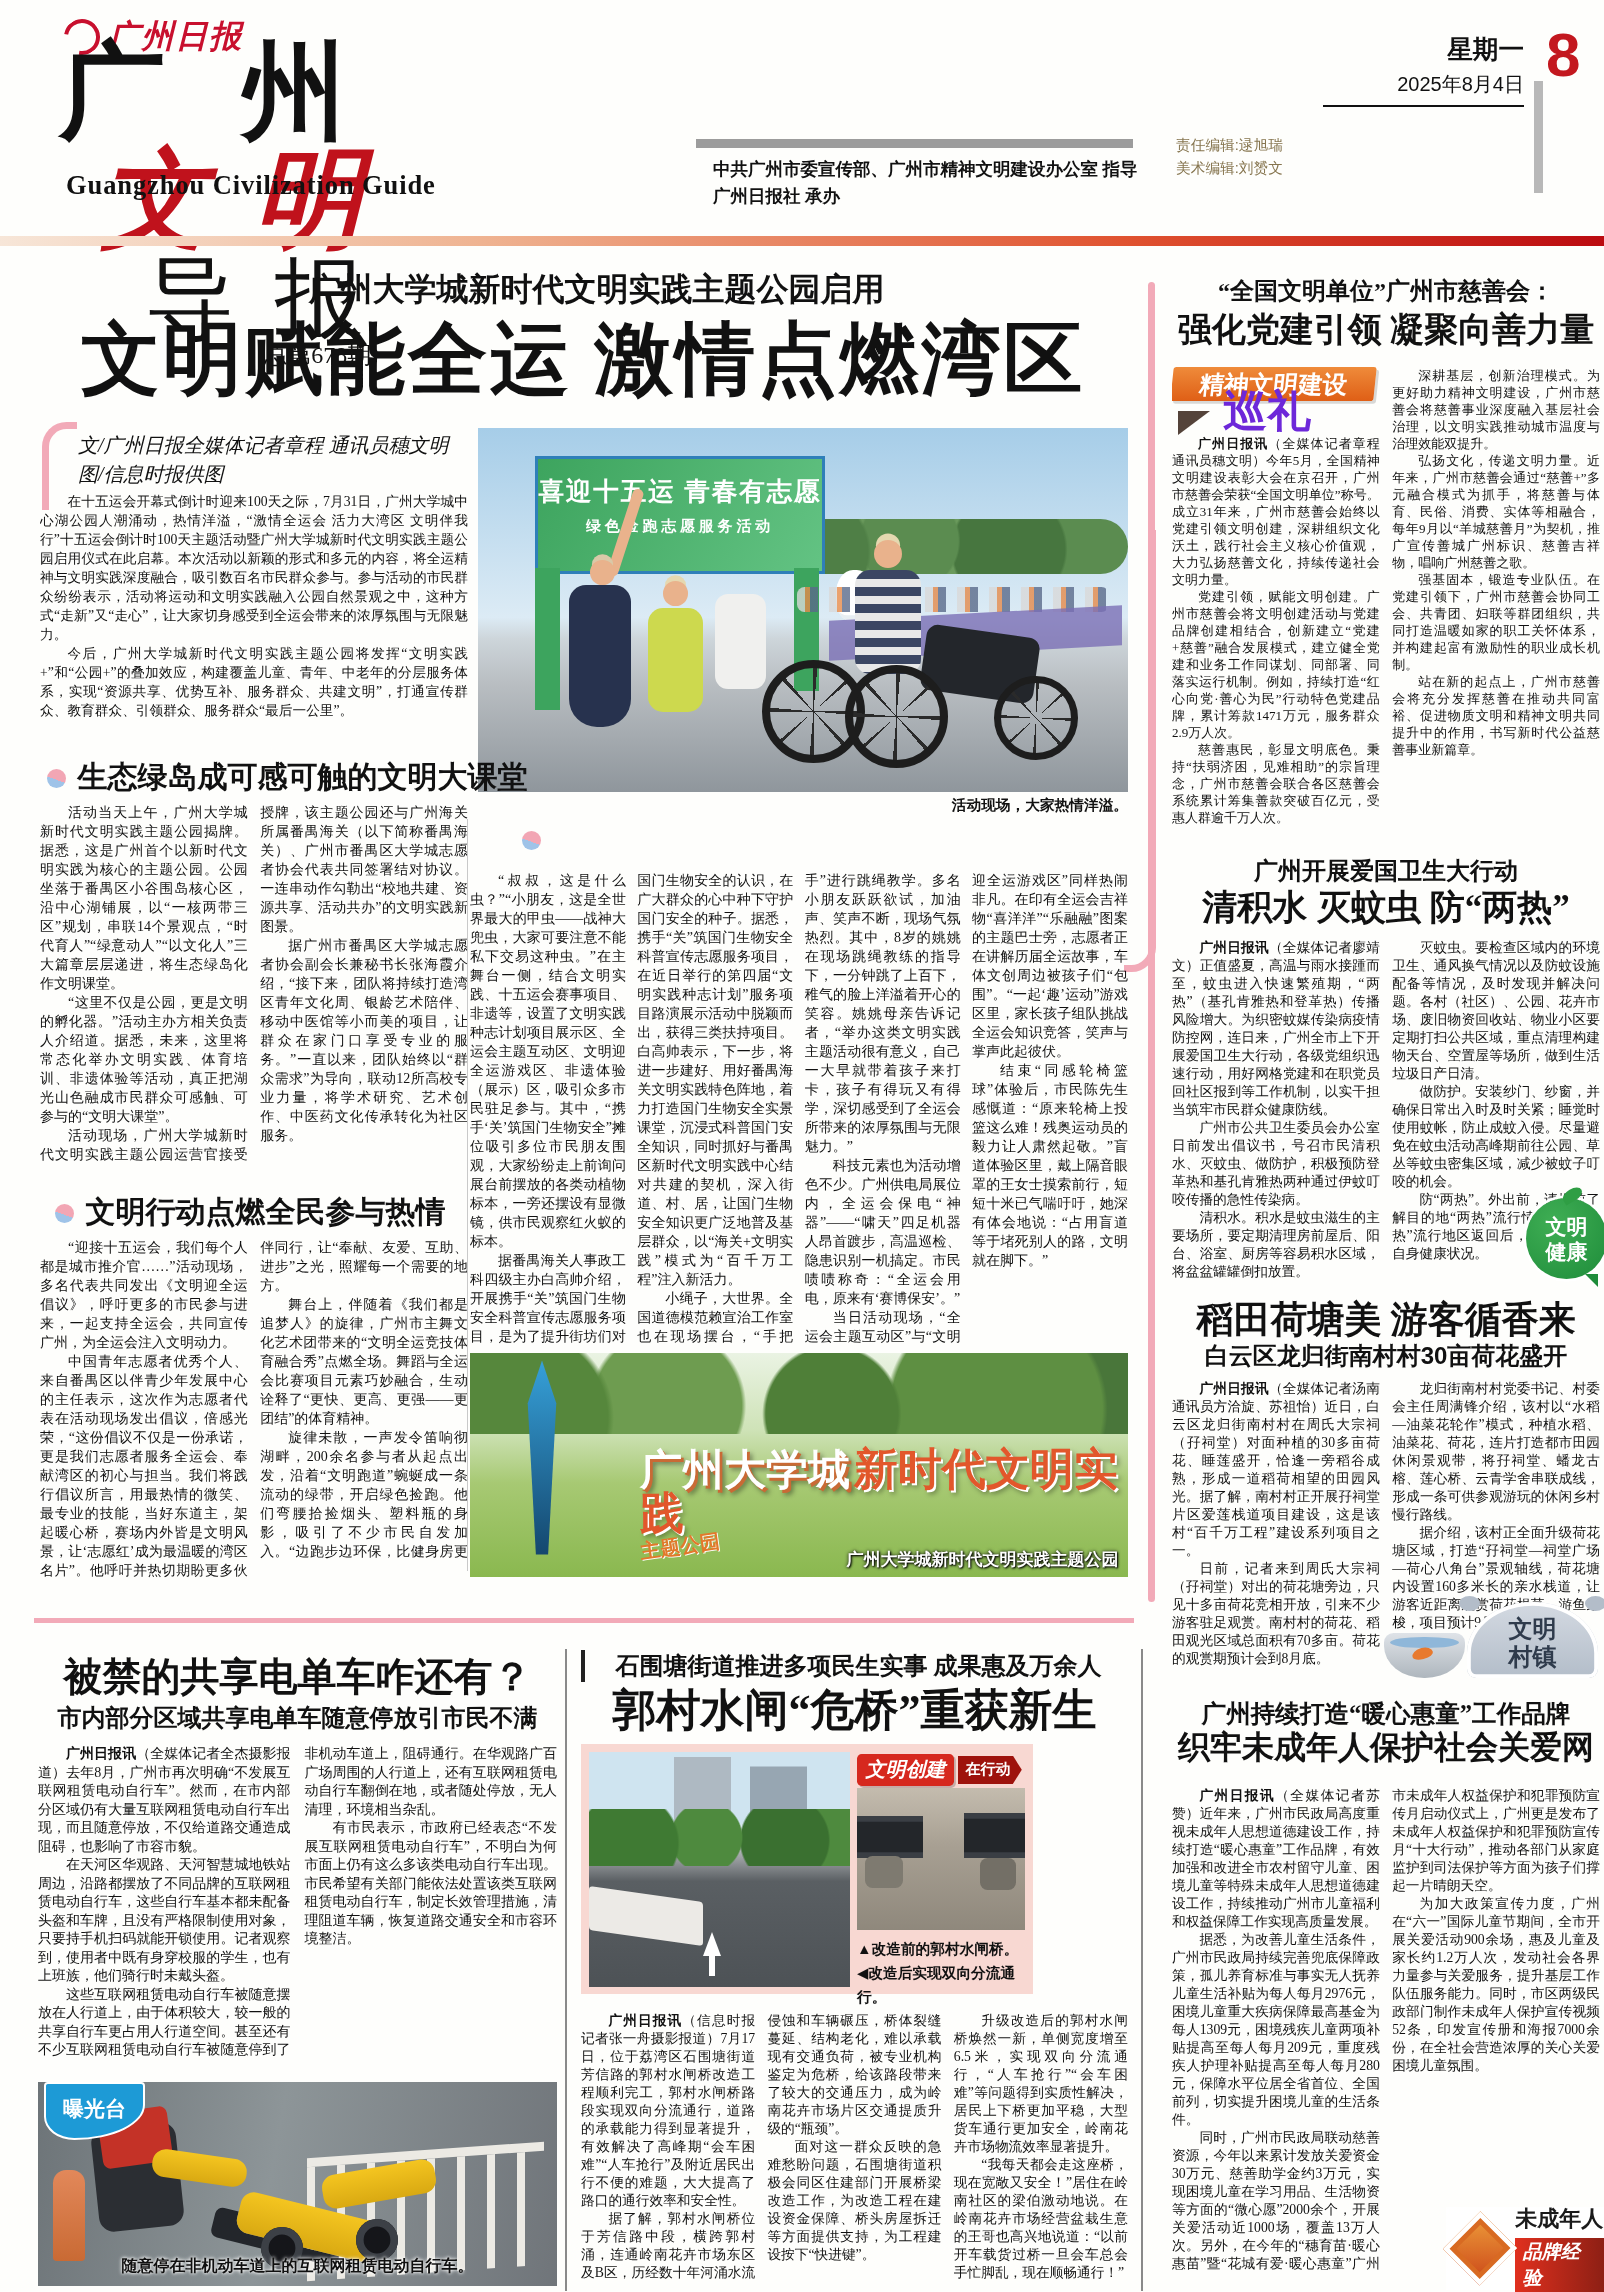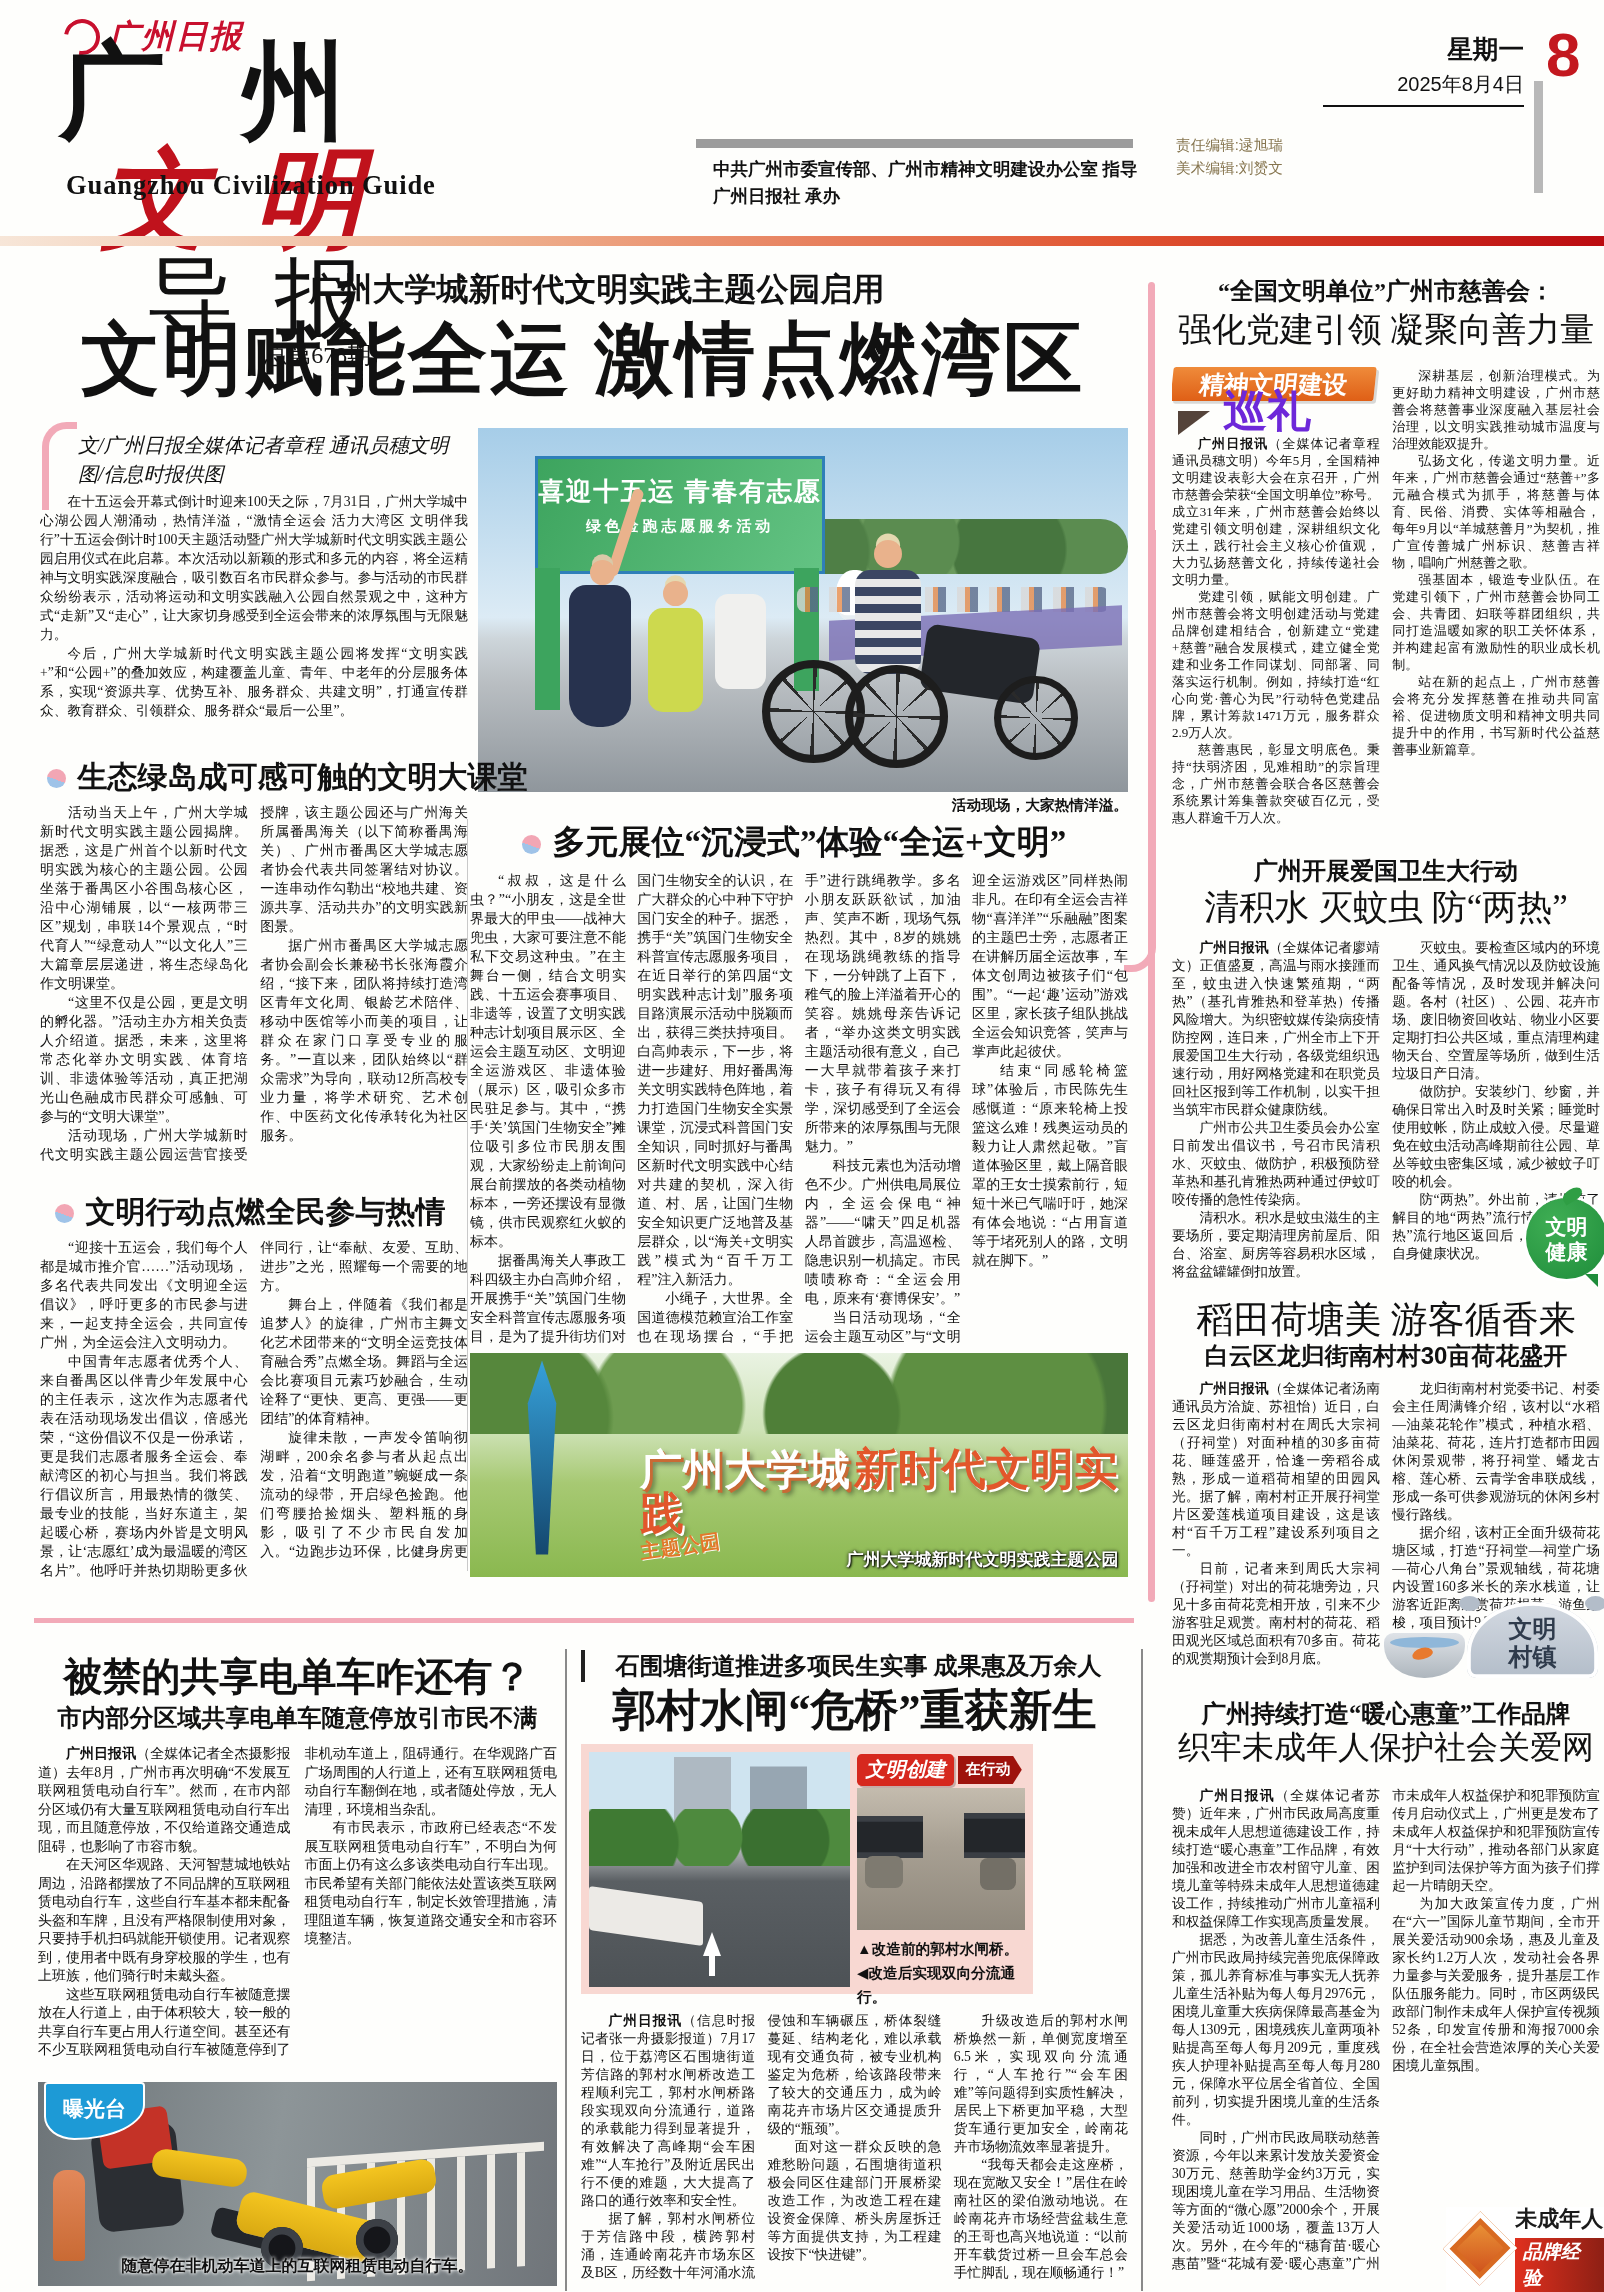--- a/index.html
+++ b/index.html
@@ -102,21 +102,21 @@
   .pk-sign{left:170px;top:95px;width:478px;line-height:1;}
   .pk-s1{font-size:42px;font-weight:900;color:#fff;text-shadow:2.8px 2.8px 0 #c96a35,4.7px 4.7px 5.7px rgba(0,0,0,.45);}
   .pk-s2{font-size:44px;font-weight:900;color:#e2572b;text-shadow:1.9px 1.9px 0 #fff,3.8px 3.8px 5.7px rgba(0,0,0,.35);}
   .pk-s3{display:inline-block;font-size:20px;font-weight:900;color:#e2792b;transform:rotate(-8deg);text-shadow:0.9px 0.9px 0 #fff;}
   .pk-cap{right:9.5px;bottom:5.7px;position:absolute;font-size:17px;font-weight:bold;color:#fff;
      text-shadow:0 0 3.8px #000,0.9px 0.9px 1.9px #000;}
 
   
   .pink-vrule{left:1148px;top:282px;width:6.6px;height:1320px;background:#f2aab8;border-radius:3.8px;}
   .rc-kicker{left:1172px;width:428px;font-size:24px;font-weight:bold;}
-  .rc-headline{left:1172px;width:428px;font-weight:400;}
+  .rc-headline{left:1172px;width:428px;font-weight:700;}
   .art-a-kicker{top:275px;}
   .art-a-headline{top:307px;font-size:34px;}
   .art-a-body{left:1172px;top:367px;width:428px;height:466px;font-size:13px;line-height:17px;}
   .pw-wrap{width:203px;margin-bottom:9.5px;}
   .pw-flag{background:linear-gradient(#ef8b3a,#df5f16);color:#fff;font-weight:900;font-size:24.6px;text-align:center;
      padding:8.5px 5.7px;transform:skewX(-6deg);border-radius:2.8px;box-shadow:2.8px 2.8px 0 rgba(0,0,0,.15);}
   .pw-xunli{color:#6d28d9;font-size:44px;font-weight:900;text-align:center;padding:1.9px 13.2px 5.7px 0;position:relative;}
   .pw-xunli::before{content:"";position:absolute;left:5.7px;top:9.5px;width:0;height:0;
      border-top:24.6px solid #54433a;border-right:32px solid transparent;}
   .art-b-kicker{top:855px;}
@@ -302,21 +302,21 @@
     <span class="dot"></span><span>文明行动点燃全民参与热情</span>
   </div>
   <div class="abs body cols2 sec2-body">
       <p>“迎接十五运会，我们每个人都是城市推介官……”活动现场，多名代表共同发出《文明迎全运倡议》，呼吁更多的市民参与进来，一起支持全运会，共同宣传广州，为全运会注入文明动力。</p>
       <p>中国青年志愿者优秀个人、来自番禺区以伴青少年发展中心的主任表示，这次作为志愿者代表在活动现场发出倡议，倍感光荣，“这份倡议不仅是一份承诺，更是我们志愿者服务全运会、奉献湾区的初心与担当。我们将践行倡议所言，用最热情的微笑、最专业的技能，当好东道主，架起暖心桥，赛场内外皆是文明风景，让‘志愿红’成为最温暖的湾区名片”。他呼吁并热切期盼更多伙伴同行，让“奉献、友爱、互助、进步”之光，照耀每一个需要的地方。</p>
       <p>舞台上，伴随着《我们都是追梦人》的旋律，广州市主舞文化艺术团带来的“文明全运竞技体育融合秀”点燃全场。舞蹈与全运会比赛项目元素巧妙融合，生动诠释了“更快、更高、更强——更团结”的体育精神。</p>
       <p>旋律未散，一声发令笛响彻湖畔，200余名参与者从起点出发，沿着“文明跑道”蜿蜒成一条流动的绿带，开启绿色捡跑。他们弯腰拾捡烟头、塑料瓶的身影，吸引了不少市民自发加入。“边跑步边环保，比健身房更有仪式感！”志愿者李女士边展示捡跑“战利品”边说。</p>
     </div>
 
   <div class="abs sec-head sec3-head">
-    <span class="dot"></span><span>多元展位“沉浸式”体验“全运+文明”</span>
+    <span class="dot"></span>
   </div>
   <div class="abs body sec3-body">
       <p>“叔叔，这是什么虫？”“小朋友，这是全世界最大的甲虫——战神大兜虫，大家可要注意不能私下交易这种虫。”在主舞台一侧，结合文明实践、十五运会赛事项目、非遗等，设置了文明实践种志计划项目展示区、全运会主题互动区、文明迎全运游戏区、非遗体验（展示）区，吸引众多市民驻足参与。其中，“携手‘关’筑国门生物安全”摊位吸引多位市民朋友围观，大家纷纷走上前询问展台前摆放的各类动植物标本，一旁还摆设有显微镜，供市民观察红火蚁的标本。</p>
       <p>据番禺海关人事政工科四级主办白高帅介绍，开展携手“关”筑国门生物安全科普宣传志愿服务项目，是为了提升街坊们对国门生物安全的认识，在广大群众的心中种下守护国门安全的种子。据悉，携手“关”筑国门生物安全科普宣传志愿服务项目，在近日举行的第四届“文明实践种志计划”服务项目路演展示活动中脱颖而出，获得三类扶持项目。白高帅表示，下一步，将进一步建好、用好番禺海关文明实践特色阵地，着力打造国门生物安全实景课堂，沉浸式科普国门安全知识，同时抓好与番禺区新时代文明实践中心结对共建的契机，深入街道、村、居，让国门生物安全知识更广泛地普及基层群众，以“海关+文明实践”模式为“百千万工程”注入新活力。</p>
       <p>小绳子，大世界。全国道德模范赖宣治工作室也在现场摆台，“手把手”进行跳绳教学。多名小朋友跃跃欲试，加油声、笑声不断，现场气氛热烈。其中，8岁的姚姚在现场跳绳教练的指导下，一分钟跳了上百下，稚气的脸上洋溢着开心的笑容。姚姚母亲告诉记者，“举办这类文明实践主题活动很有意义，自己一大早就带着孩子来打卡，孩子有得玩又有得学，深切感受到了全运会所带来的浓厚氛围与无限魅力。”</p>
       <p>科技元素也为活动增色不少。广州供电局展位内，全运会保电“神器”——“啸天”四足机器人昂首踱步，高温巡检、隐患识别一机搞定。市民啧啧称奇：“全运会用电，原来有‘赛博保安’。”</p>
       <p>当日活动现场，“全运会主题互动区”与“文明迎全运游戏区”同样热闹非凡。在印有全运会吉祥物“喜洋洋”“乐融融”图案的主题巴士旁，志愿者正在讲解历届全运故事，车体文创周边被孩子们“包围”。“一起‘趣’运动”游戏区里，家长孩子组队挑战全运会知识竞答，笑声与掌声此起彼伏。</p>
       <p>结束“同感轮椅篮球”体验后，市民陈先生感慨道：“原来轮椅上投篮这么难！残奥运动员的毅力让人肃然起敬。”盲道体验区里，戴上隔音眼罩的王女士摸索前行，短短十米已气喘吁吁，她深有体会地说：“占用盲道等于堵死别人的路，文明就在脚下。”</p>
     </div>
   <div class="abs vr-main"></div>

